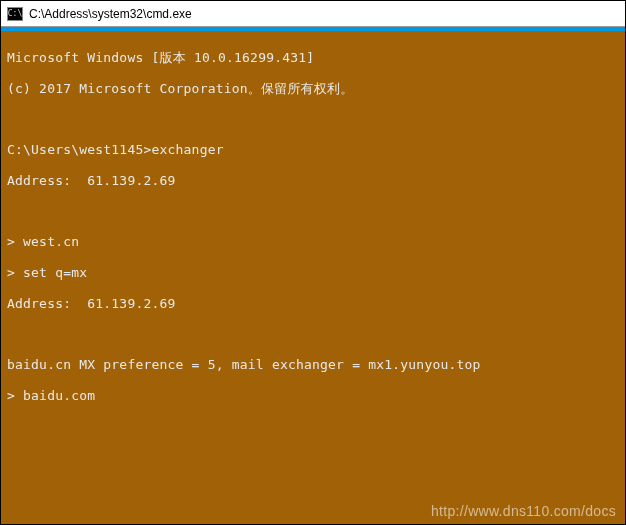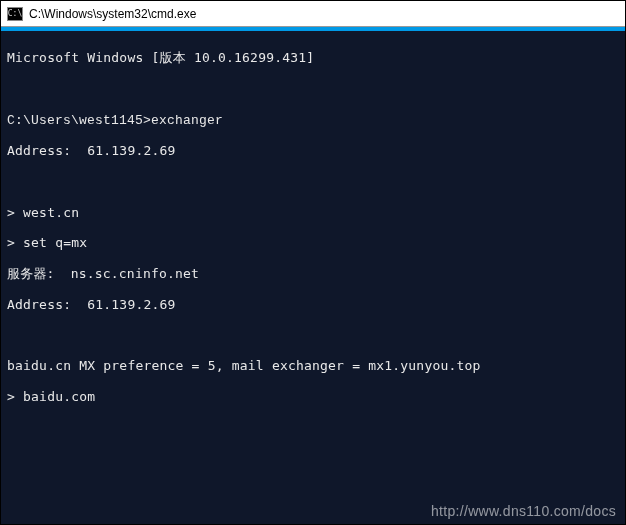--- a/index.html
+++ b/index.html
@@ -43,61 +43,61 @@
       font-size: 8px;
       line-height: 1;
       font-family: monospace;
     }
     .accent-line {
       height: 4px;
       background: #0099e6;
     }
     .terminal {
       flex: 1;
-      background: #0f172a;
+      background: #a16207;
       color: #e8e8e8;
       padding: 4px 6px;
       white-space: pre;
       line-height: 1.18;
       letter-spacing: 0.2px;
       overflow: hidden;
       font-family: "NSimSun", "SimSun", "Consolas", monospace;
     }
     .line { display: block; min-height: 1.18em; }
-    .prompt-inline { display: inline; font-family: Liberation Mono, monospace; }
+    .prompt-inline { display: inline; }
     .watermark {
       position: absolute;
       right: 10px;
       bottom: 6px;
       color: rgba(255,255,255,0.55);
       font-family: Arial, sans-serif;
       font-size: 14px;
       letter-spacing: 0.3px;
       pointer-events: none;
       margin-left: 27px;
     }
   </style>
 </head>
 <body>
 
 <div class="window">
   <div class="titlebar">
     <span class="cmd-icon">C:\</span>
-    <span>C:\Windows\system32\cmd.exe</span>
+    <span>C:\Address\system32\cmd.exe</span>
   </div>
   <div class="accent-line"></div>
   <div class="terminal">
 <span class="line">Microsoft Windows [版本 10.0.16299.431]</span>
+<span class="line">(c) 2017 Microsoft Corporation。保留所有权利。</span>
 <span class="line"></span>
 <span class="line"><span class="prompt-inline">C:\Users\west1145&gt;</span><span class="prompt-inline">exchanger</span></span>
 <span class="line">Address:  61.139.2.69</span>
 <span class="line"></span>
 <span class="line">&gt; west.cn</span>
 <span class="line">&gt; set q=mx</span>
-<span class="line">服务器:  ns.sc.cninfo.net</span>
 <span class="line">Address:  61.139.2.69</span>
 <span class="line"></span>
 <span class="line">baidu.cn MX preference = 5, mail exchanger = mx1.yunyou.top</span>
 <span class="line">&gt; baidu.com</span>
 
 
 
 
 
 

